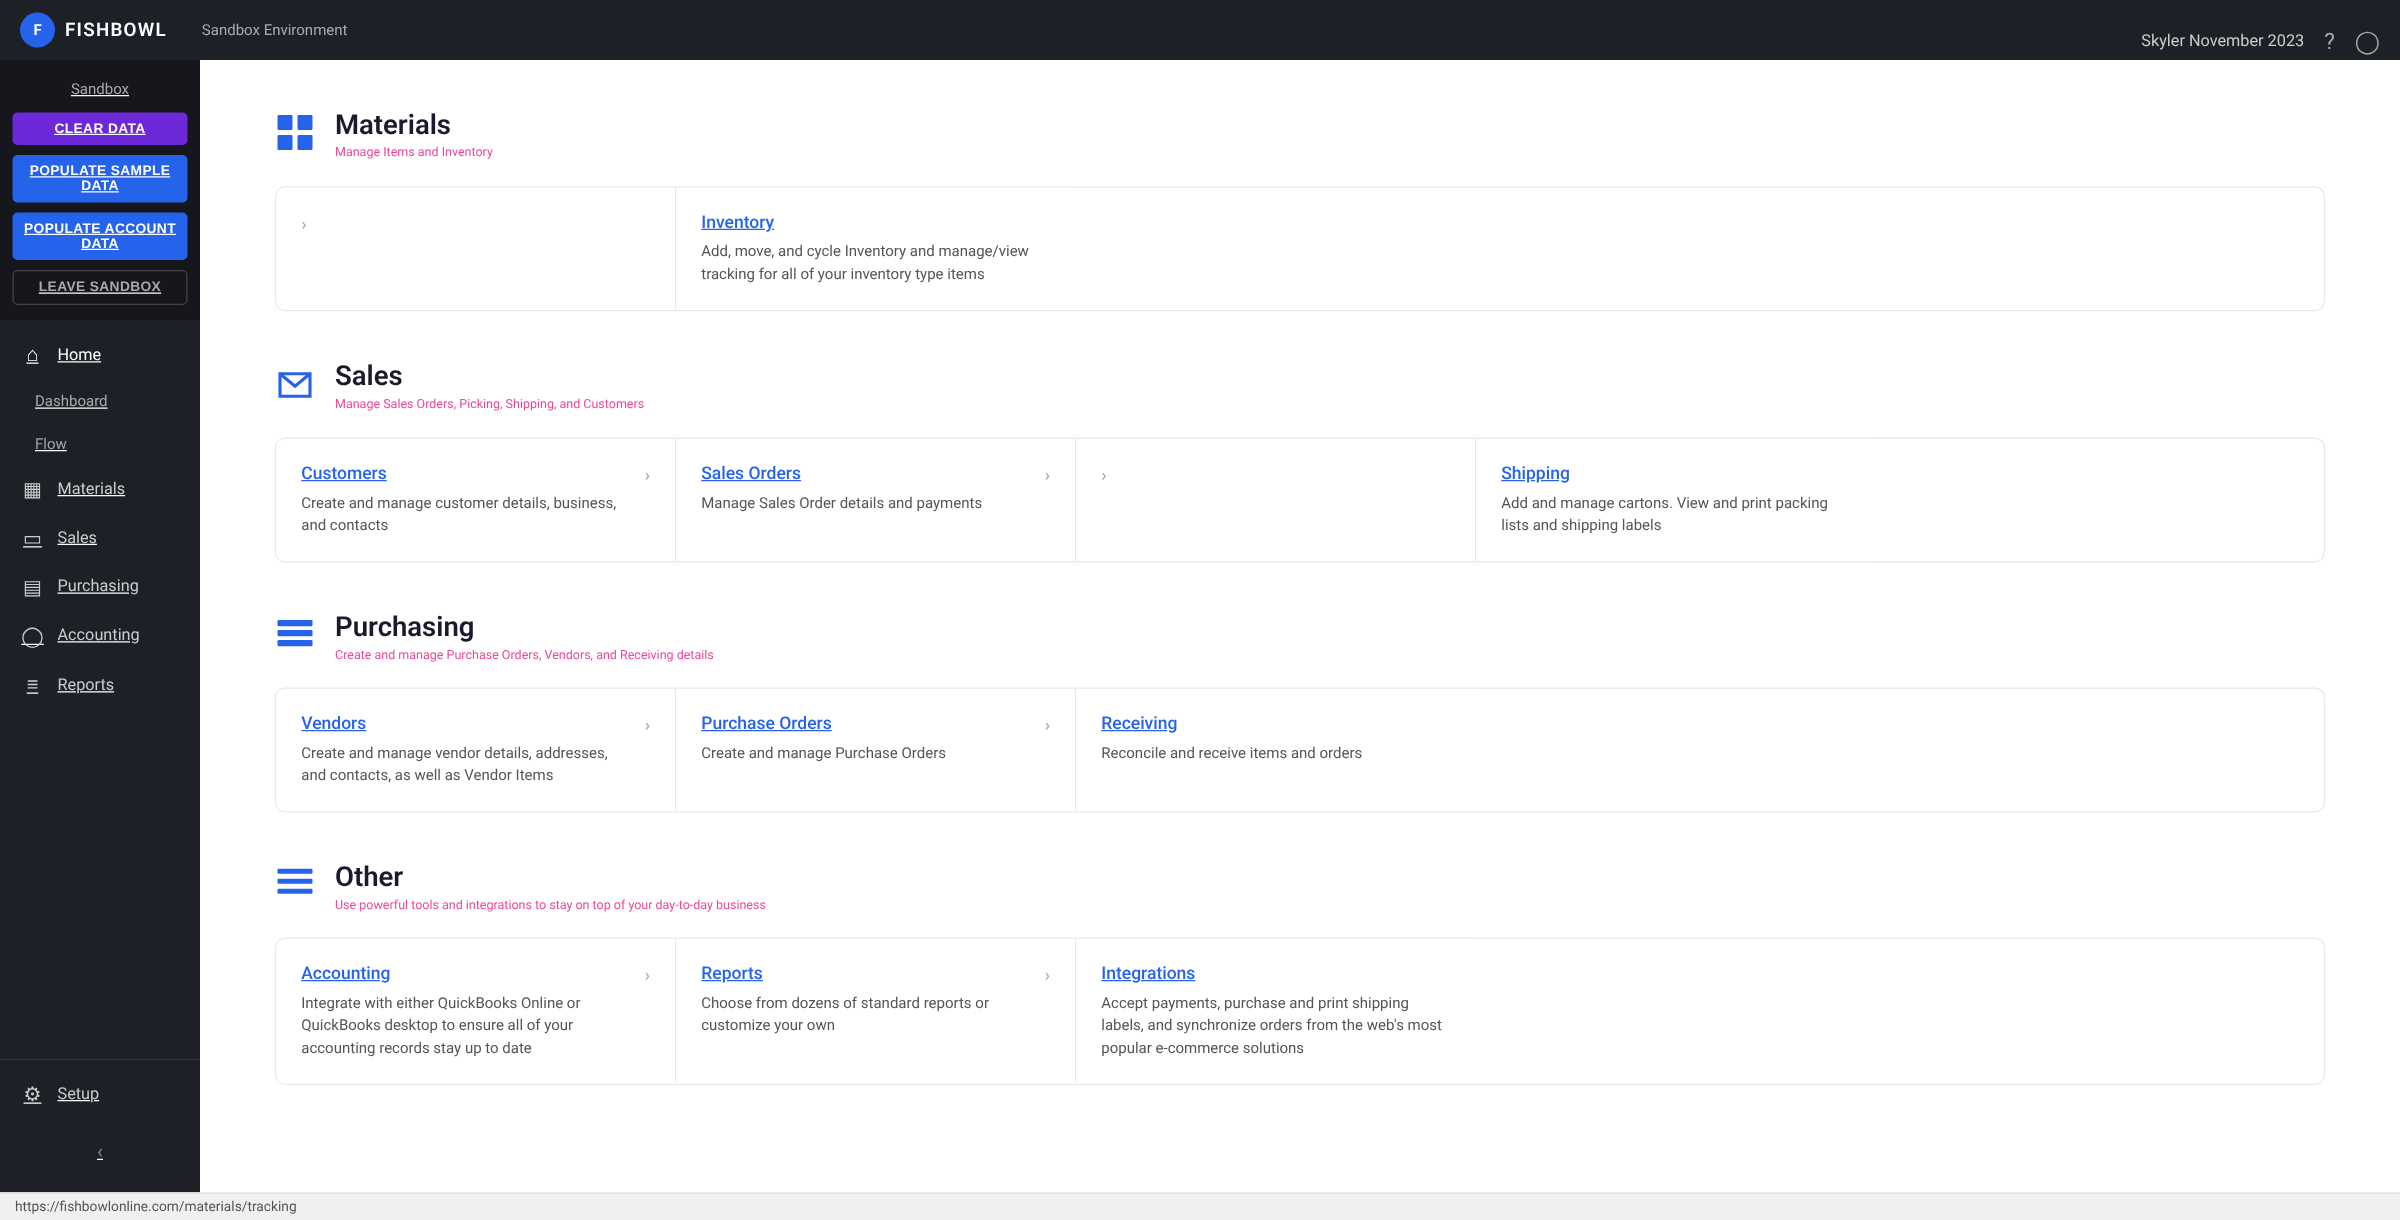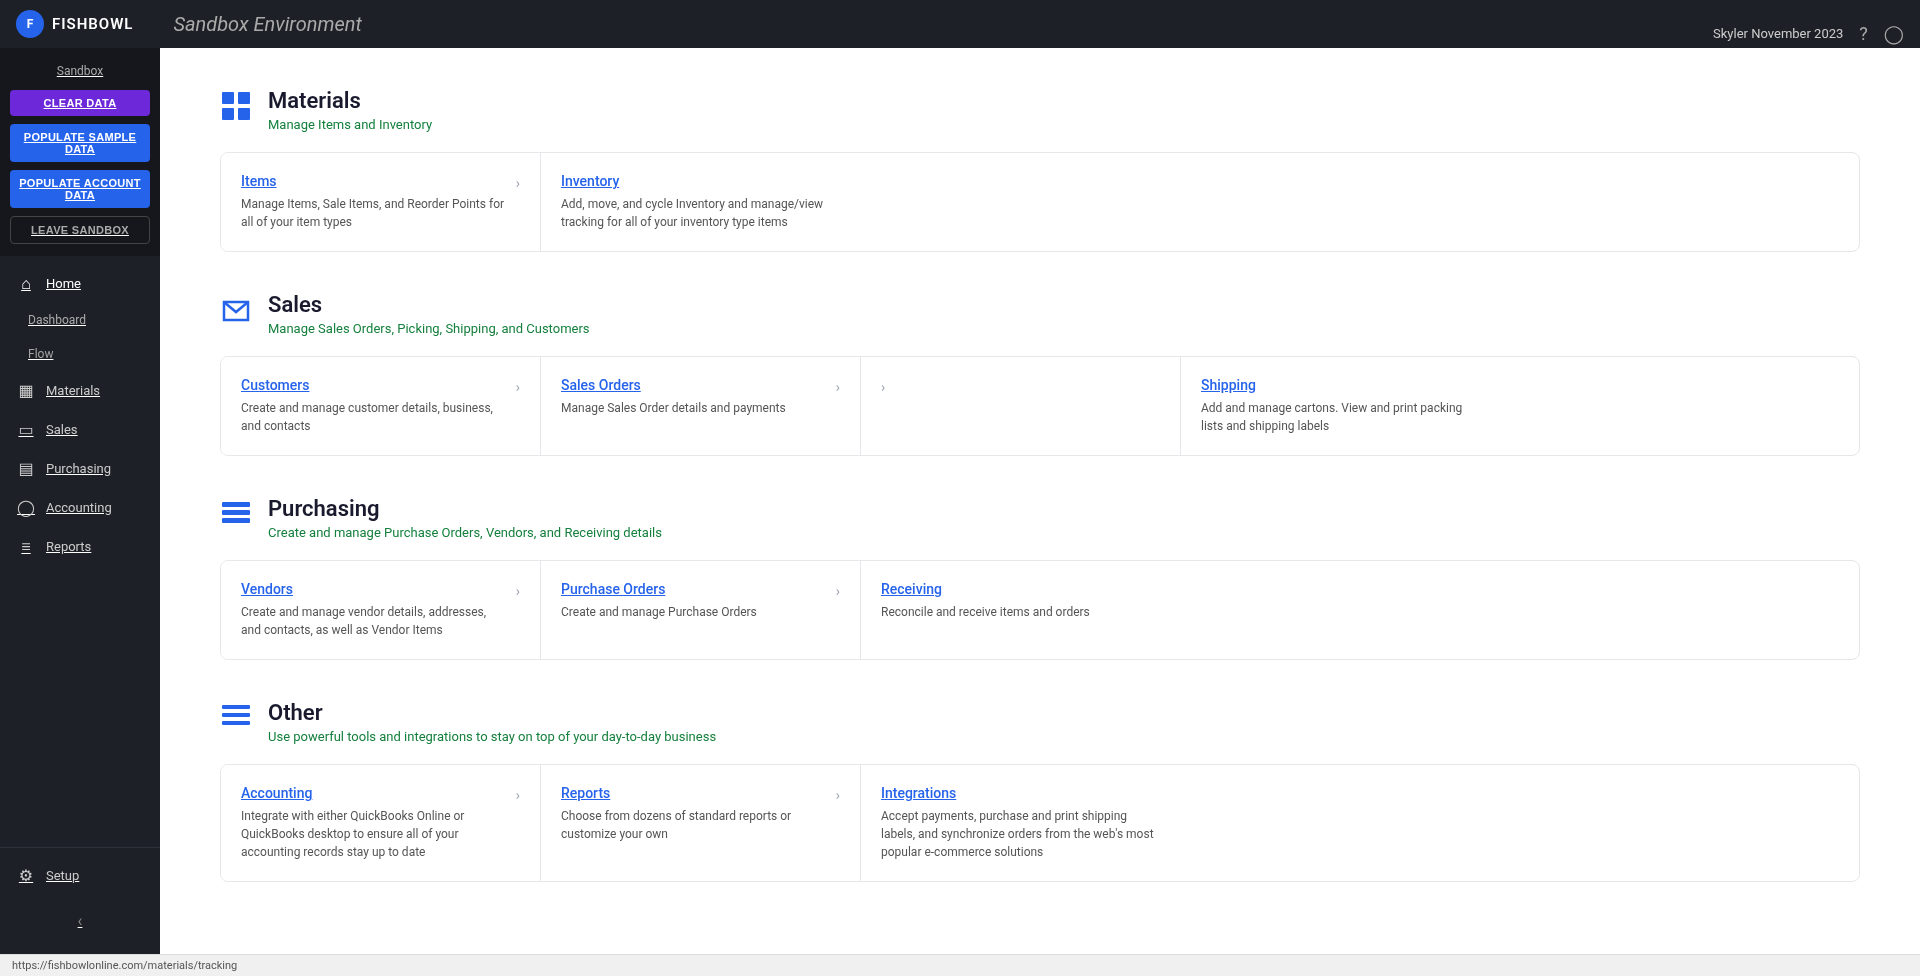--- a/index.html
+++ b/index.html
@@ -20,21 +20,21 @@
     .topbar-left { display: flex; align-items: center; gap: 12px; }
     .logo-container { display: flex; align-items: center; gap: 8px; }
     .logo-icon {
       width: 28px; height: 28px;
       background: #2563eb;
       border-radius: 50%;
       display: flex; align-items: center; justify-content: center;
       font-size: 12px; color: white; font-weight: bold;
     }
     .logo-text { color: #fff; font-size: 15px; font-weight: 600; letter-spacing: 1px; }
-    .topbar-title { color: #aaa; font-size: 20px; margin-left: 28px; font-style: italic; }
+    .topbar-title { color: #aaa; font-size: 12px; margin-left: 16px; }
     .topbar-right { display: flex; align-items: center; gap: 16px; margin-top: 18px; }
     .topbar-user { color: #ccc; font-size: 13px; }
     .topbar-icon { color: #aaa; font-size: 18px; cursor: pointer; }
 
     
     .layout { display: flex; flex: 1; overflow: hidden; }
 
     
     .sidebar {
       width: 160px;
@@ -117,21 +117,21 @@
     
     .section { margin-bottom: 40px; }
     .section-header { display: flex; align-items: flex-start; gap: 16px; margin-bottom: 20px; }
     .section-icon {
       font-size: 28px;
       color: #2563eb;
       margin-top: 2px;
       flex-shrink: 0;
     }
     .section-info h2 { font-size: 22px; font-weight: 600; color: #1a1a2e; margin-bottom: 4px; }
-    .section-info p { font-size: 13px; color: #15803d; }
+    .section-info p { font-size: 10px; color: #ec4899; }
     .card {
       background: #fff;
       padding: 20px 20px 20px 20px;
       border-right: 1px solid #e5e7eb;
       border-bottom: 1px solid #e5e7eb;
       cursor: pointer;
       flex: 1;
       min-width: 200px;
       max-width: 320px;
       display: flex;
@@ -254,24 +254,20 @@
             <rect x="18" y="18" width="12" height="12" rx="1" fill="#2563eb"></rect>
           </svg>
         </div>
         <div class="section-info">
           <h2>Materials</h2>
           <p>Manage Items and Inventory</p>
         </div>
       </div>
       <div class="cards-row">
         <div class="card">
-          <div class="card-content">
-            <span class="card-title">Items</span>
-            <p class="card-desc">Manage Items, Sale Items, and Reorder Points for all of your item types</p>
-          </div>
           <span class="card-arrow">›</span>
         </div>
         <div class="card" style="border-right:none;">
           <div class="card-content">
             <span class="card-title">Inventory</span>
             <p class="card-desc">Add, move, and cycle Inventory and manage/view tracking for all of your inventory type items</p>
           </div>
         </div>
 
         <div class="card" style="border-right:none; cursor:default; background:transparent;"></div>

